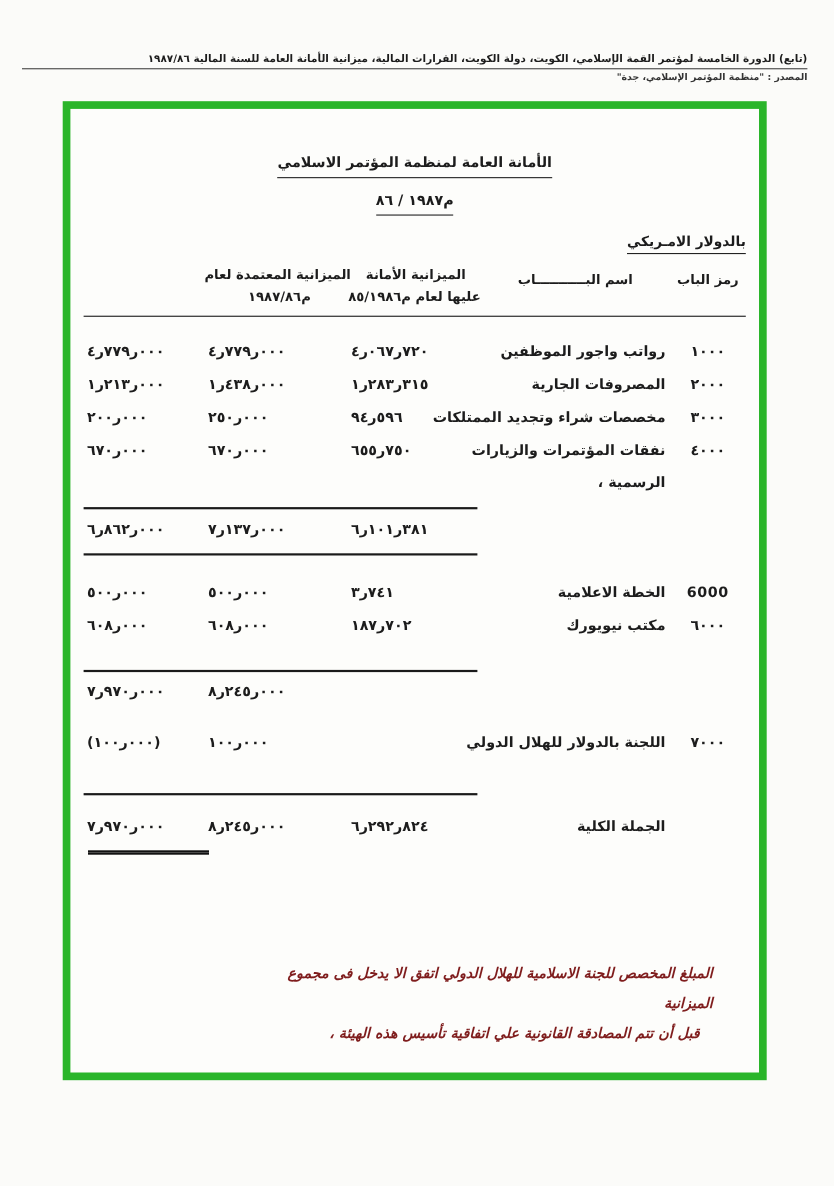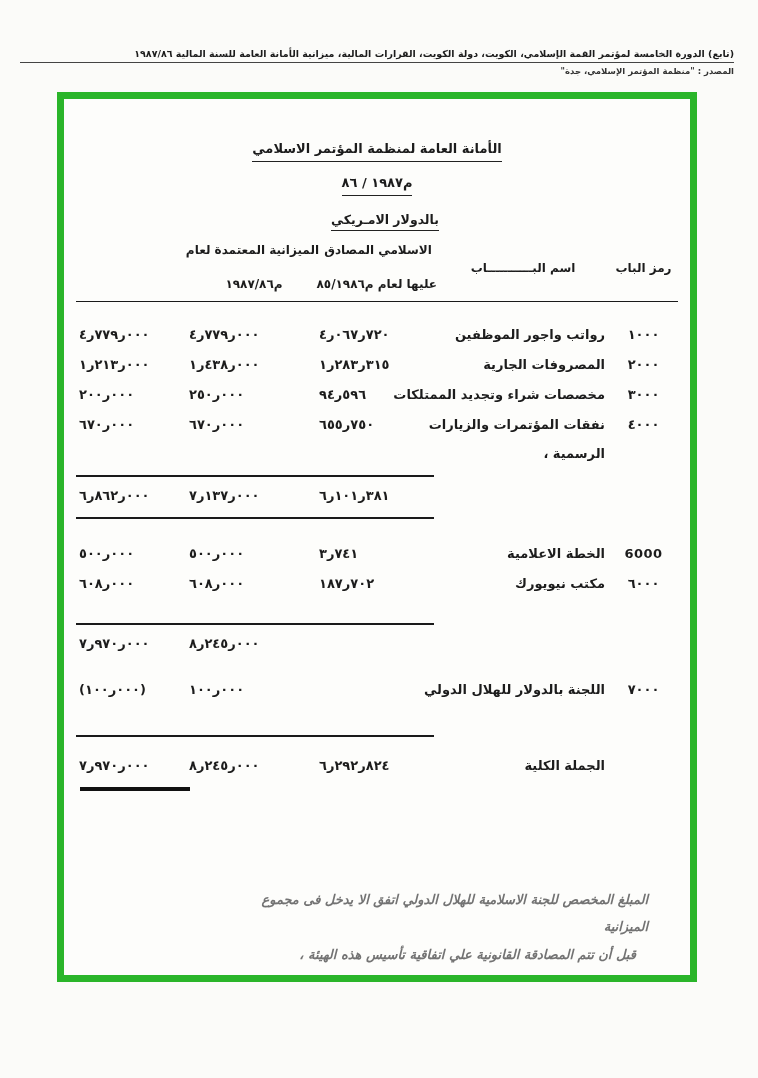--- a/index.html
+++ b/index.html
@@ -24,57 +24,57 @@
     padding:32px 12px;
     overflow:hidden;
     background:#fdfdfb;
   }
   .titles { direction:rtl; }
   .title {
     width:max-content; margin:10px auto 13px auto;
     font-size:13px; font-weight:bold; letter-spacing:1px;
     border-bottom:1.5px solid #222; padding-bottom:5px;
   }
-  .currency-line { text-align:center; margin:8px 0 2px 16px; }
+  .currency-line { text-align:right; margin:8px 0 2px 16px; }
   .currency-line span {
     font-size:12.5px; font-weight:bold;
     border-bottom:1.5px solid #222; padding-bottom:3px; letter-spacing:.5px;
   }
 
   .budget-table { direction:rtl; margin-top:14px; }
   .trow {
     display:grid; direction:rtl;
     grid-template-columns:69px 172px 118px 130px 110px;
     align-items:start;
   }
   .cell { font-size:13px; font-weight:bold; line-height:17px; white-space:nowrap; }
   .cell.code { text-align:center; }
   .cell.name { text-align:right; padding-right:4px; }
   .cell.val  { text-align:left; }
   .num { direction:ltr; unicode-bidi:bidi-override; letter-spacing:.5px; }
 
   .thead .cell { font-size:12px; line-height:16px; text-align:center; }
-  .thead .hd2 { margin-top:18px; }
+  .thead .hd2 { margin-top:4px; }
   .body-rows .trow { margin-bottom:13px; }
   .name-l2 { margin-top:12px; }
 
   .rule-full { border-top:1.5px solid #1a1a1a; margin:9px 0 24px 0; }
   .rule-partial { width:358px; border-top:2px solid #1a1a1a; margin:8px auto 10px 0; }
   .sp-16 { height:16px; }
   .sp-10 { height:10px; }
   .rule-double {
     width:110px; height:4px;
     border-top:2px solid #111; border-bottom:2px solid #111;
     margin:5px auto 0 4px;
   }
   .footnote {
     direction:rtl; text-align:right;
     margin:95px 30px 0 auto; width:430px;
     font-size:13px; font-weight:bold; font-style:italic; line-height:2.1;
-    color:#737373;
+    color:#7f1d1d;
   }
   .footnote .fn2 { padding-right:12px; }
 </style>
 </head>
 <body>
 
 <div class="page">
 
   <div class="top-header">
     <div class="th-line1">(تابع) الدورة الخامسة لمؤتمر القمة الإسلامي، الكويت، دولة الكويت، القرارات المالية، ميزانية الأمانة العامة للسنة المالية ١٩٨٧/٨٦</div>
@@ -95,21 +95,21 @@
     <div class="budget-table">
 
       <div class="trow thead">
         <div class="cell">
           <div class="hd2">رمز الباب</div>
         </div>
         <div class="cell">
           <div class="hd2">اسم البـــــــــــاب</div>
         </div>
         <div class="cell">
-          <div>الاسلامي المصادق</div>
+          <div>الميزانية الأمانة</div>
           <div class="hd2">
             <span>عليها لعام</span>
             <span class="num">٨٥/١٩٨٦م</span>
           </div>
         </div>
         <div class="cell">
           <div>الميزانية المعتمدة لعام</div>
           <div class="hd2 num">١٩٨٧/٨٦م</div>
         </div>
       </div>

